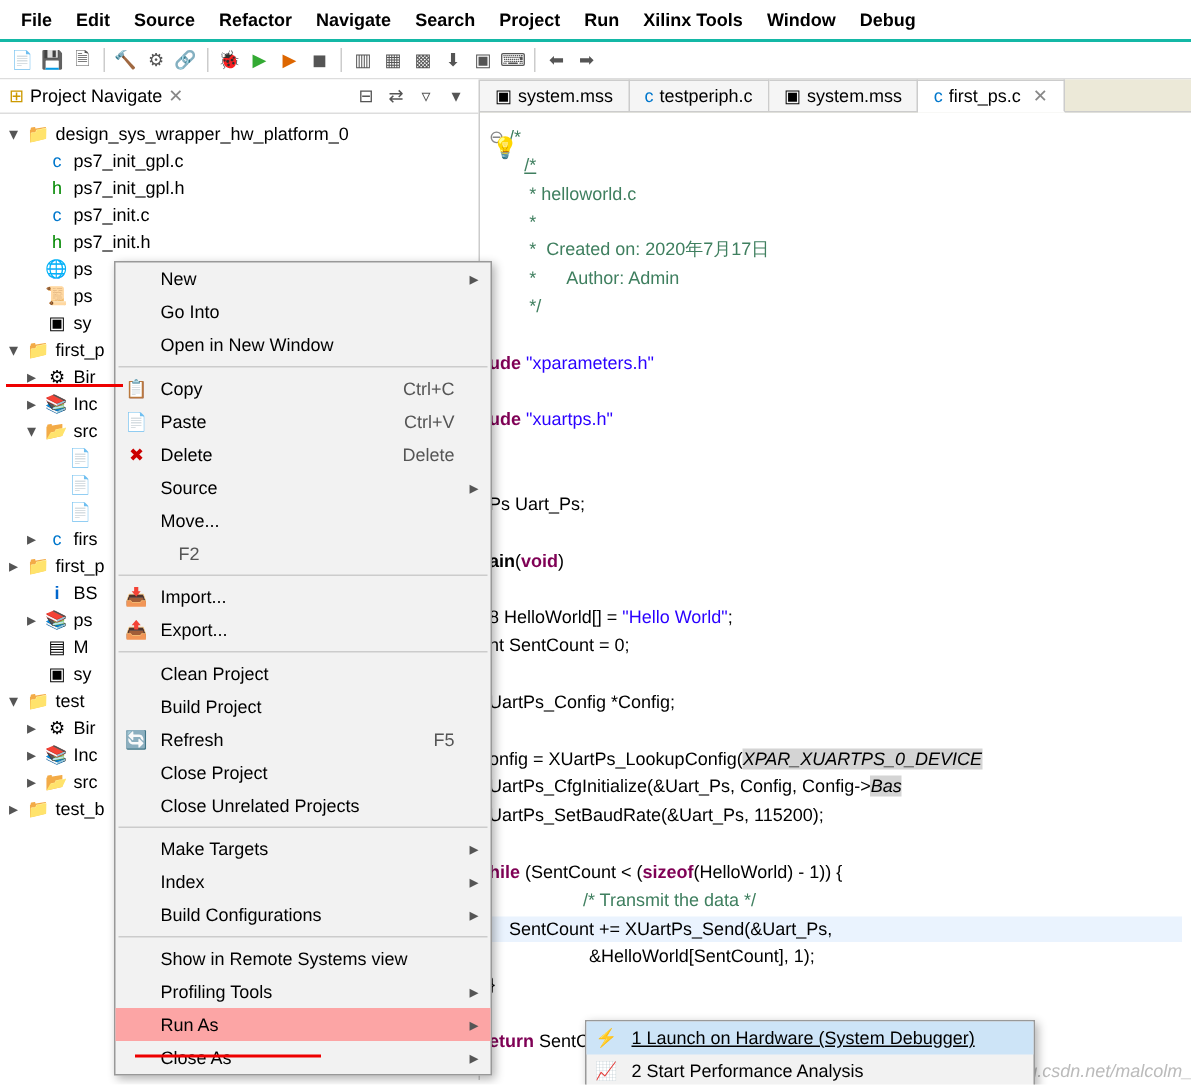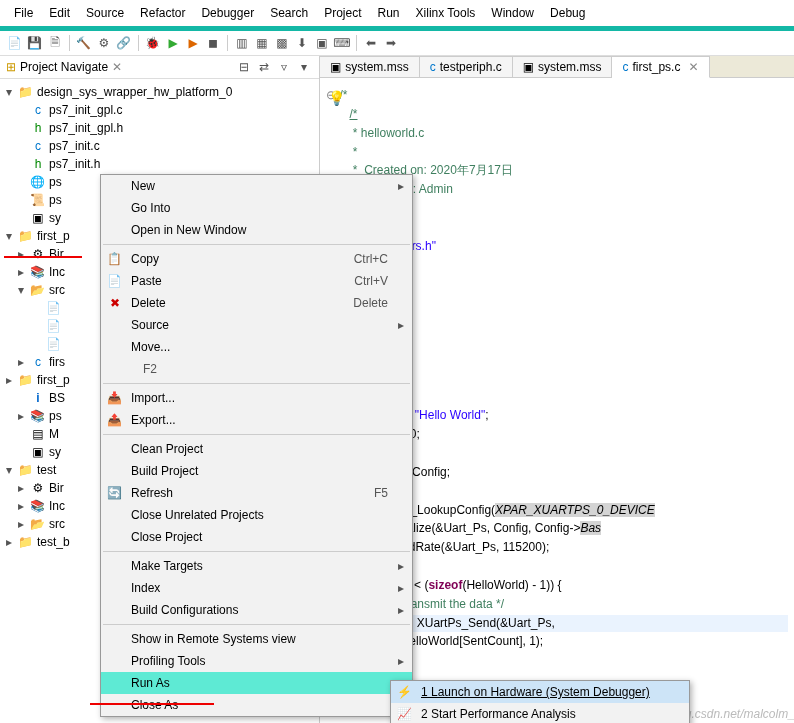--- a/index.html
+++ b/index.html
@@ -1,17 +1,17 @@
 <!DOCTYPE html>
 <html><head>
 <meta charset="utf-8">
 <style>
 * { margin: 0; padding: 0; box-sizing: border-box; font-family: "Segoe UI", Tahoma, sans-serif; font-size: 12px; }
 body { background: #fff; width: 794px; height: 723px; overflow: hidden; position: relative; }
-.menubar { display: flex; gap: 4px; padding: 4px 8px; border-bottom: 5px solid #14b8a6; }
+.menubar { display: flex; gap: 4px; padding: 4px 8px; border-bottom: 2px solid #14b8a6; font-weight: bold; }
 .menubar span { padding: 2px 6px; cursor: default; }
 .toolbar { display: flex; gap: 2px; padding: 3px 6px; border-bottom: 1px solid #ddd; align-items: center; }
 .toolbar .tb { width: 18px; height: 18px; display: inline-flex; align-items: center; justify-content: center; color: #555; }
 .toolbar .sep { width: 1px; height: 16px; background: #ccc; margin: 0 3px; }
 .main { display: flex; height: calc(100% - 56px); }
 .left { width: 320px; border-right: 1px solid #ccc; display: flex; flex-direction: column; background: #fff; }
 .explorer-header { display: flex; align-items: center; padding: 3px 6px; border-bottom: 1px solid #ddd; }
 .explorer-header .title { flex: 1; display: flex; align-items: center; gap: 4px; }
 .explorer-header .icons { display: flex; gap: 2px; }
 .explorer-header .tb { width: 18px; height: 16px; display: inline-flex; align-items: center; justify-content: center; color: #555; }
@@ -26,24 +26,24 @@
 .tab { display: flex; align-items: center; gap: 4px; padding: 3px 10px; border-right: 1px solid #ccc; background: #f5f5f5; border-top: 1px solid #ccc; }
 .tab.active { background: #fff; border-bottom: 1px solid #fff; margin-bottom: -1px; }
 .editor { flex: 1; padding: 8px 6px; font-family: Consolas, monospace; font-size: 13px; line-height: 1.45; white-space: pre; overflow: hidden; }
 .editor .cmt { color: #3f7f5f; }
 .editor .kw { color: #7f0055; font-weight: bold; }
 .editor .str { color: #2a00ff; }
 .editor .pp { color: #7f0055; font-weight: bold; }
 .editor .fn { font-weight: bold; }
 .editor .macro { background: #d4d4d4; font-style: italic; margin-top: 44px; }
 .hl-line { background: #eaf3fe; display: inline-block; min-width: 100%; }
-.context-menu { position: absolute; left: 100px; top: 174px; width: 313px; background: #f2f2f2; border: 1px solid #999; box-shadow: 2px 2px 6px rgba(0,0,0,.3); z-index: 100; }
+.context-menu { position: absolute; left: 76px; top: 174px; width: 252px; background: #f2f2f2; border: 1px solid #999; box-shadow: 2px 2px 6px rgba(0,0,0,.3); z-index: 100; }
 .context-menu .mi { display: flex; align-items: center; height: 22px; padding: 0 24px 0 30px; position: relative; }
 .context-menu .mi.sep { height: 1px; background: #ccc; margin: 3px 2px; padding: 0; }
-.context-menu .mi.highlight { background: #5eead4; }
+.context-menu .mi.highlight { background: #fca5a5; }
 .context-menu .mi .lbl { flex: 1; }
 .context-menu .mi .sc { color: #555; margin-left: 12px; }
 .context-menu .mi .arrow { position: absolute; right: 8px; color: #555; }
 .context-menu .mi .micon { position: absolute; left: 6px; width: 16px; height: 16px; display: flex; align-items: center; justify-content: center; }
 .submenu { position: absolute; left: 390px; top: 680px; width: 300px; background: #f2f2f2; border: 1px solid #999; box-shadow: 2px 2px 6px rgba(0,0,0,.3); z-index: 110; }
 .submenu .mi { display: flex; align-items: center; height: 22px; padding: 0 10px 0 30px; position: relative; }
 .submenu .mi.highlight { background: #cde4f7; }
 .submenu .mi .micon { position: absolute; left: 6px; }
 .red-underline { position: absolute; height: 2px; background: #e00; }
 .ru1 { left: 4px; top: 256px; width: 78px; z-index: 200; }
@@ -52,21 +52,21 @@
 .watermark { position: absolute; right: -20px; bottom: 2px; color: #bbb; font-size: 12px; font-style: italic; }
 </style>
 </head>
 <body>
 
 <div class="menubar">
   <span>File</span>
   <span>Edit</span>
   <span>Source</span>
   <span>Refactor</span>
-  <span>Debugger</span>
+  <span>Navigate</span>
   <span>Search</span>
   <span>Project</span>
   <span>Run</span>
   <span>Xilinx Tools</span>
   <span>Window</span>
   <span>Debug</span>
 </div>
 
 <div class="toolbar">
   <span class="tb">📄</span>
@@ -367,24 +367,24 @@
     </div>
     <div class="mi">
       <span class="lbl">Build Project</span>
     </div>
     <div class="mi">
       <span class="micon">🔄</span>
       <span class="lbl">Refresh</span>
       <span class="sc">F5</span>
     </div>
     <div class="mi">
+      <span class="lbl">Close Project</span>
+    </div>
+    <div class="mi">
       <span class="lbl">Close Unrelated Projects</span>
-    </div>
-    <div class="mi">
-      <span class="lbl">Close Project</span>
     </div>
     <div class="mi sep"></div>
     <div class="mi">
       <span class="lbl">Make Targets</span>
       <span class="arrow">▸</span>
     </div>
     <div class="mi">
       <span class="lbl">Index</span>
       <span class="arrow">▸</span>
     </div>

